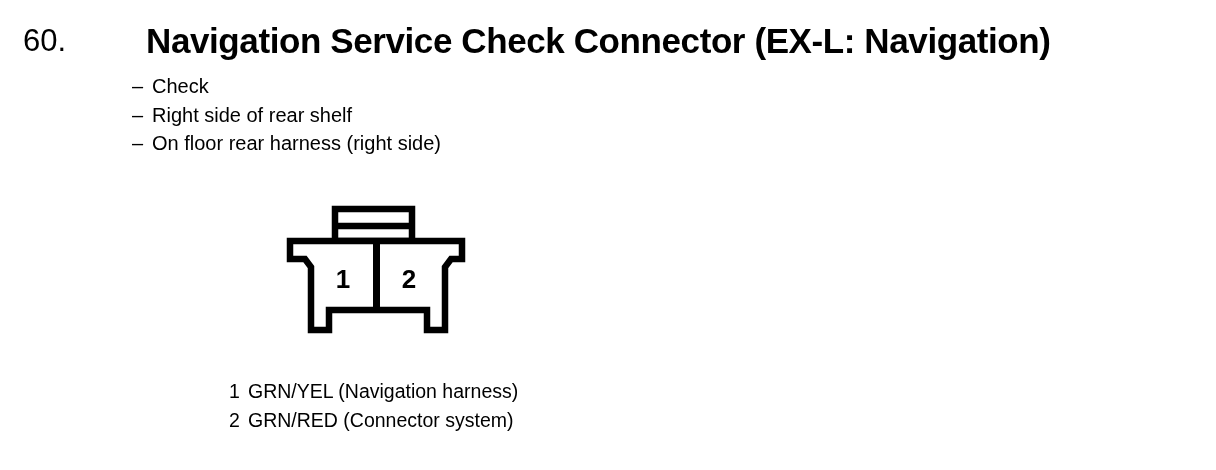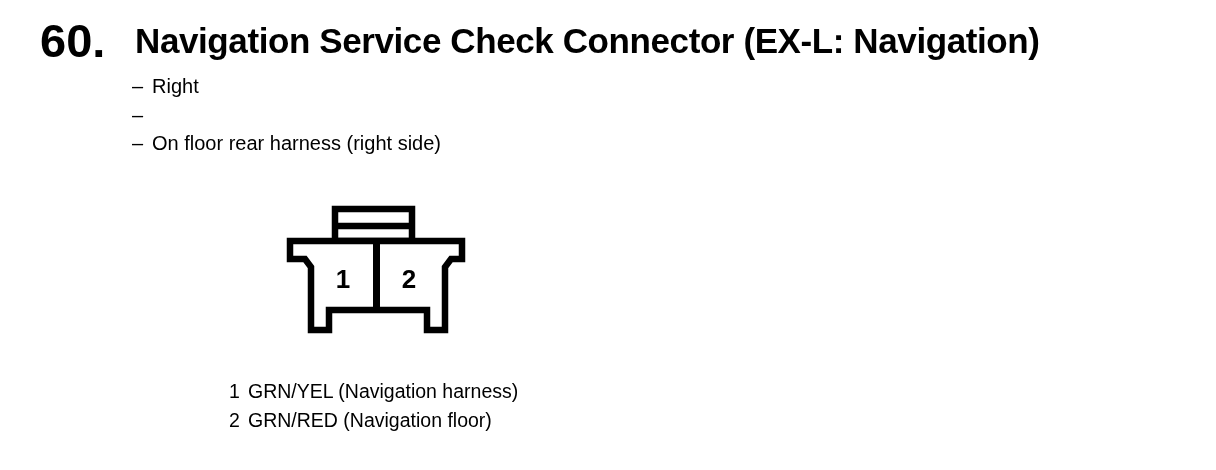--- a/index.html
+++ b/index.html
@@ -8,30 +8,30 @@
     height: 470px;
     position: relative;
     background: #ffffff;
     color: #000000;
     font-family: "Liberation Sans", sans-serif;
     overflow: hidden;
   }
 
   .heading-number {
     position: absolute;
-    left: 40px;
+    left: 23px;
     top: 23px;
-    font-size: 47px;
-    font-weight: bold;
+    font-size: 31px;
+    font-weight: normal;
     line-height: 35px;
     white-space: nowrap;
   }
   .heading-title {
     position: absolute;
-    left: 135px;
+    left: 146px;
     top: 23px;
     font-size: 35px;
     font-weight: bold;
     line-height: 35px;
     letter-spacing: -0.4px;
     white-space: nowrap;
   }
 
   .details {
     position: absolute;
@@ -86,24 +86,25 @@
 
 <div>
 
   <span class="heading-number">60.</span>
 
   <span class="heading-title">Navigation Service Check Connector (EX-L: Navigation)</span>
 
   <div class="details">
     <div class="detail-line">
       <span class="detail-dash">–</span>
-      <span>Right</span>
+      <span>Check</span>
     </div>
     <div class="detail-line">
       <span class="detail-dash">–</span>
+      <span>Right side of rear shelf</span>
     </div>
     <div class="detail-line">
       <span class="detail-dash">–</span>
       <span>On floor rear harness (right side)</span>
     </div>
   </div>
 
   <svg class="connector-svg" width="186" height="134" viewBox="284 203 186 134">
 
     <rect class="shape" x="335" y="209" width="77" height="32"></rect>
@@ -117,17 +118,17 @@
     <text x="409" y="288" text-anchor="middle">2</text>
   </svg>
 
   <div class="legend">
     <div class="legend-row">
       <span class="legend-pin">1</span>
       <span>GRN/YEL (Navigation harness)</span>
     </div>
     <div class="legend-row">
       <span class="legend-pin">2</span>
-      <span>GRN/RED (Navigation floor)</span>
+      <span>GRN/RED (Connector system)</span>
     </div>
   </div>
 
 </div>
 
 </body></html>

